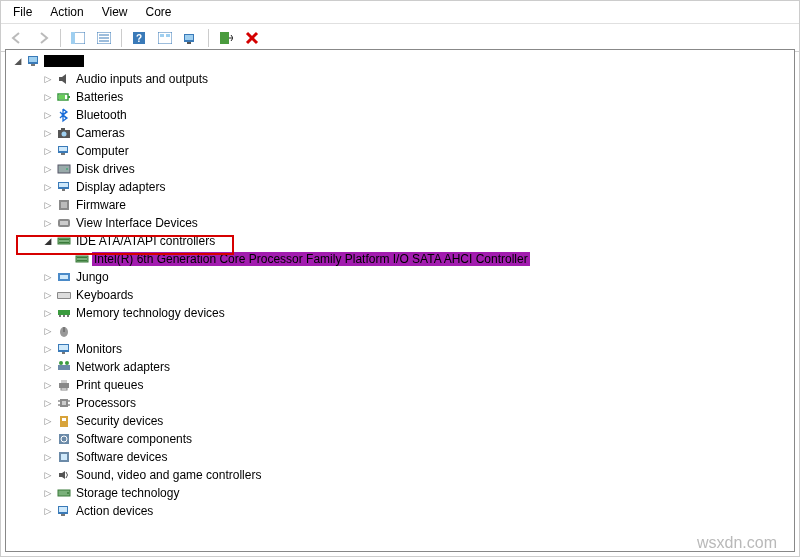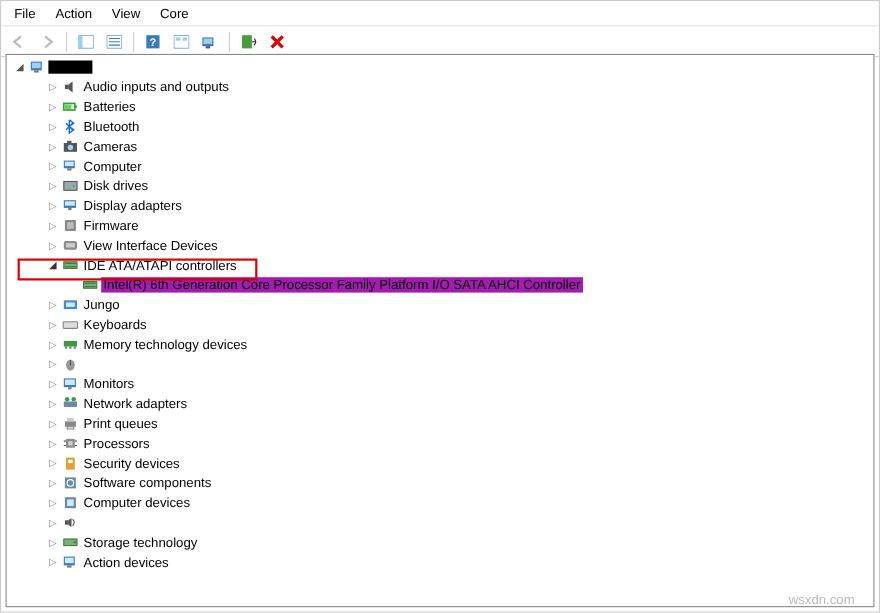--- a/index.html
+++ b/index.html
@@ -75,21 +75,21 @@
   .highlight-box {
     position: absolute;
     border: 2px solid #d60000;
     pointer-events: none;
   }
   .root-blackbox { background:#000; width:40px; height:12px; display:inline-block; }
   .watermark {
     position: absolute;
     right: 22px;
     bottom: 4px;
-    font-size: 12px;
+    font-size: 16px;
     color: #b9b9b9;
   }
   
   svg { display:block; }
 </style>
 </head>
 <body>
 
 <div class="menubar">
   <div class="menu-item">File</div>
@@ -415,31 +415,32 @@
         <span class="label">Software components</span>
       </div>
       <div class="row indent2">
         <span class="chev" style="color:#888">▷</span>
         <span class="node-icon">
           <svg width="16" height="16">
             <rect x="3" y="3" width="10" height="10" fill="#6b8aa8"></rect>
             <rect x="5" y="5" width="6" height="6" fill="#cfe9fb"></rect>
           </svg>
         </span>
-        <span class="label">Computer devices</span>
+        <span class="label">Software devices</span>
       </div>
       <div class="row indent2">
         <span class="chev" style="color:#888">▷</span>
         <span class="node-icon">
           <svg width="16" height="16">
             <rect x="3" y="6" width="3" height="4" fill="#555"></rect>
             <path d="M6 6 L9 4 L9 12 L6 10 Z" fill="#555"></path>
             <path d="M10 5 Q13 8 10 11" fill="none" stroke="#555"></path>
           </svg>
         </span>
+        <span class="label">Sound, video and game controllers</span>
       </div>
       <div class="row indent2">
         <span class="chev" style="color:#888">▷</span>
         <span class="node-icon">
           <svg width="16" height="16">
             <rect x="2" y="5" width="12" height="6" fill="#7ab07a" stroke="#3a7a3a"></rect>
             <circle cx="12" cy="8" r="1" fill="#3a7a3a"></circle>
           </svg>
         </span>
         <span class="label">Storage technology</span>

